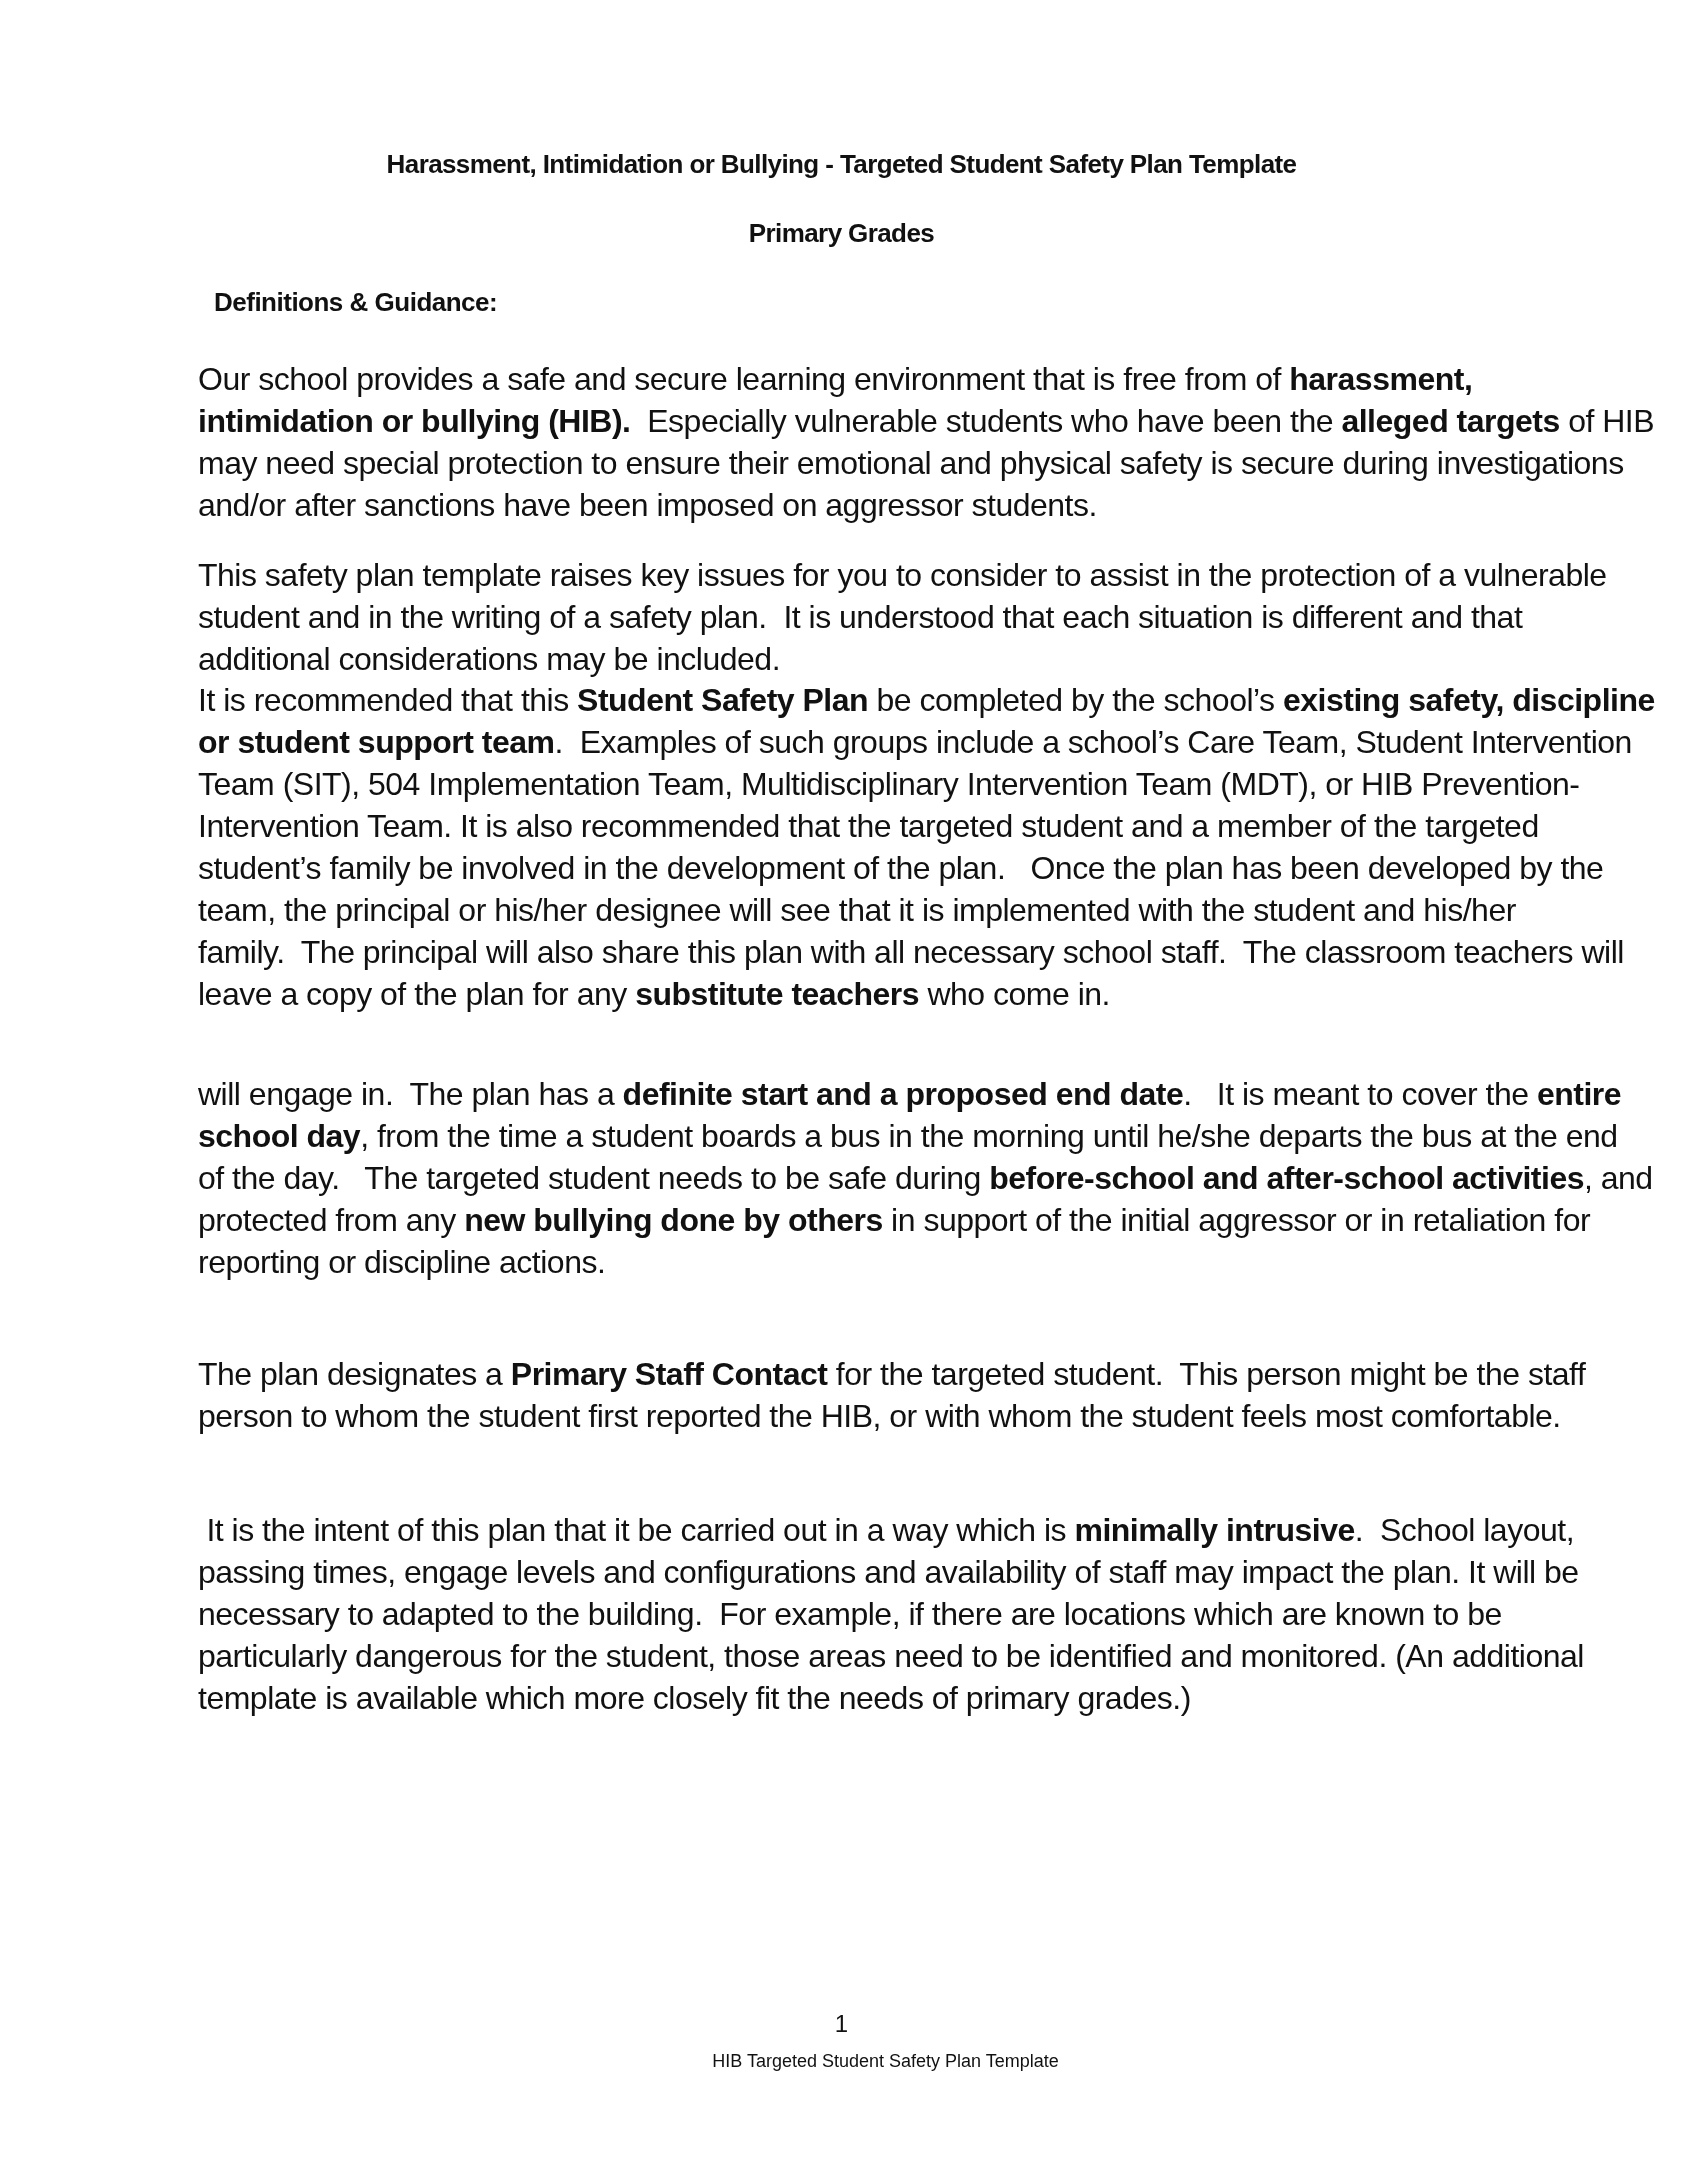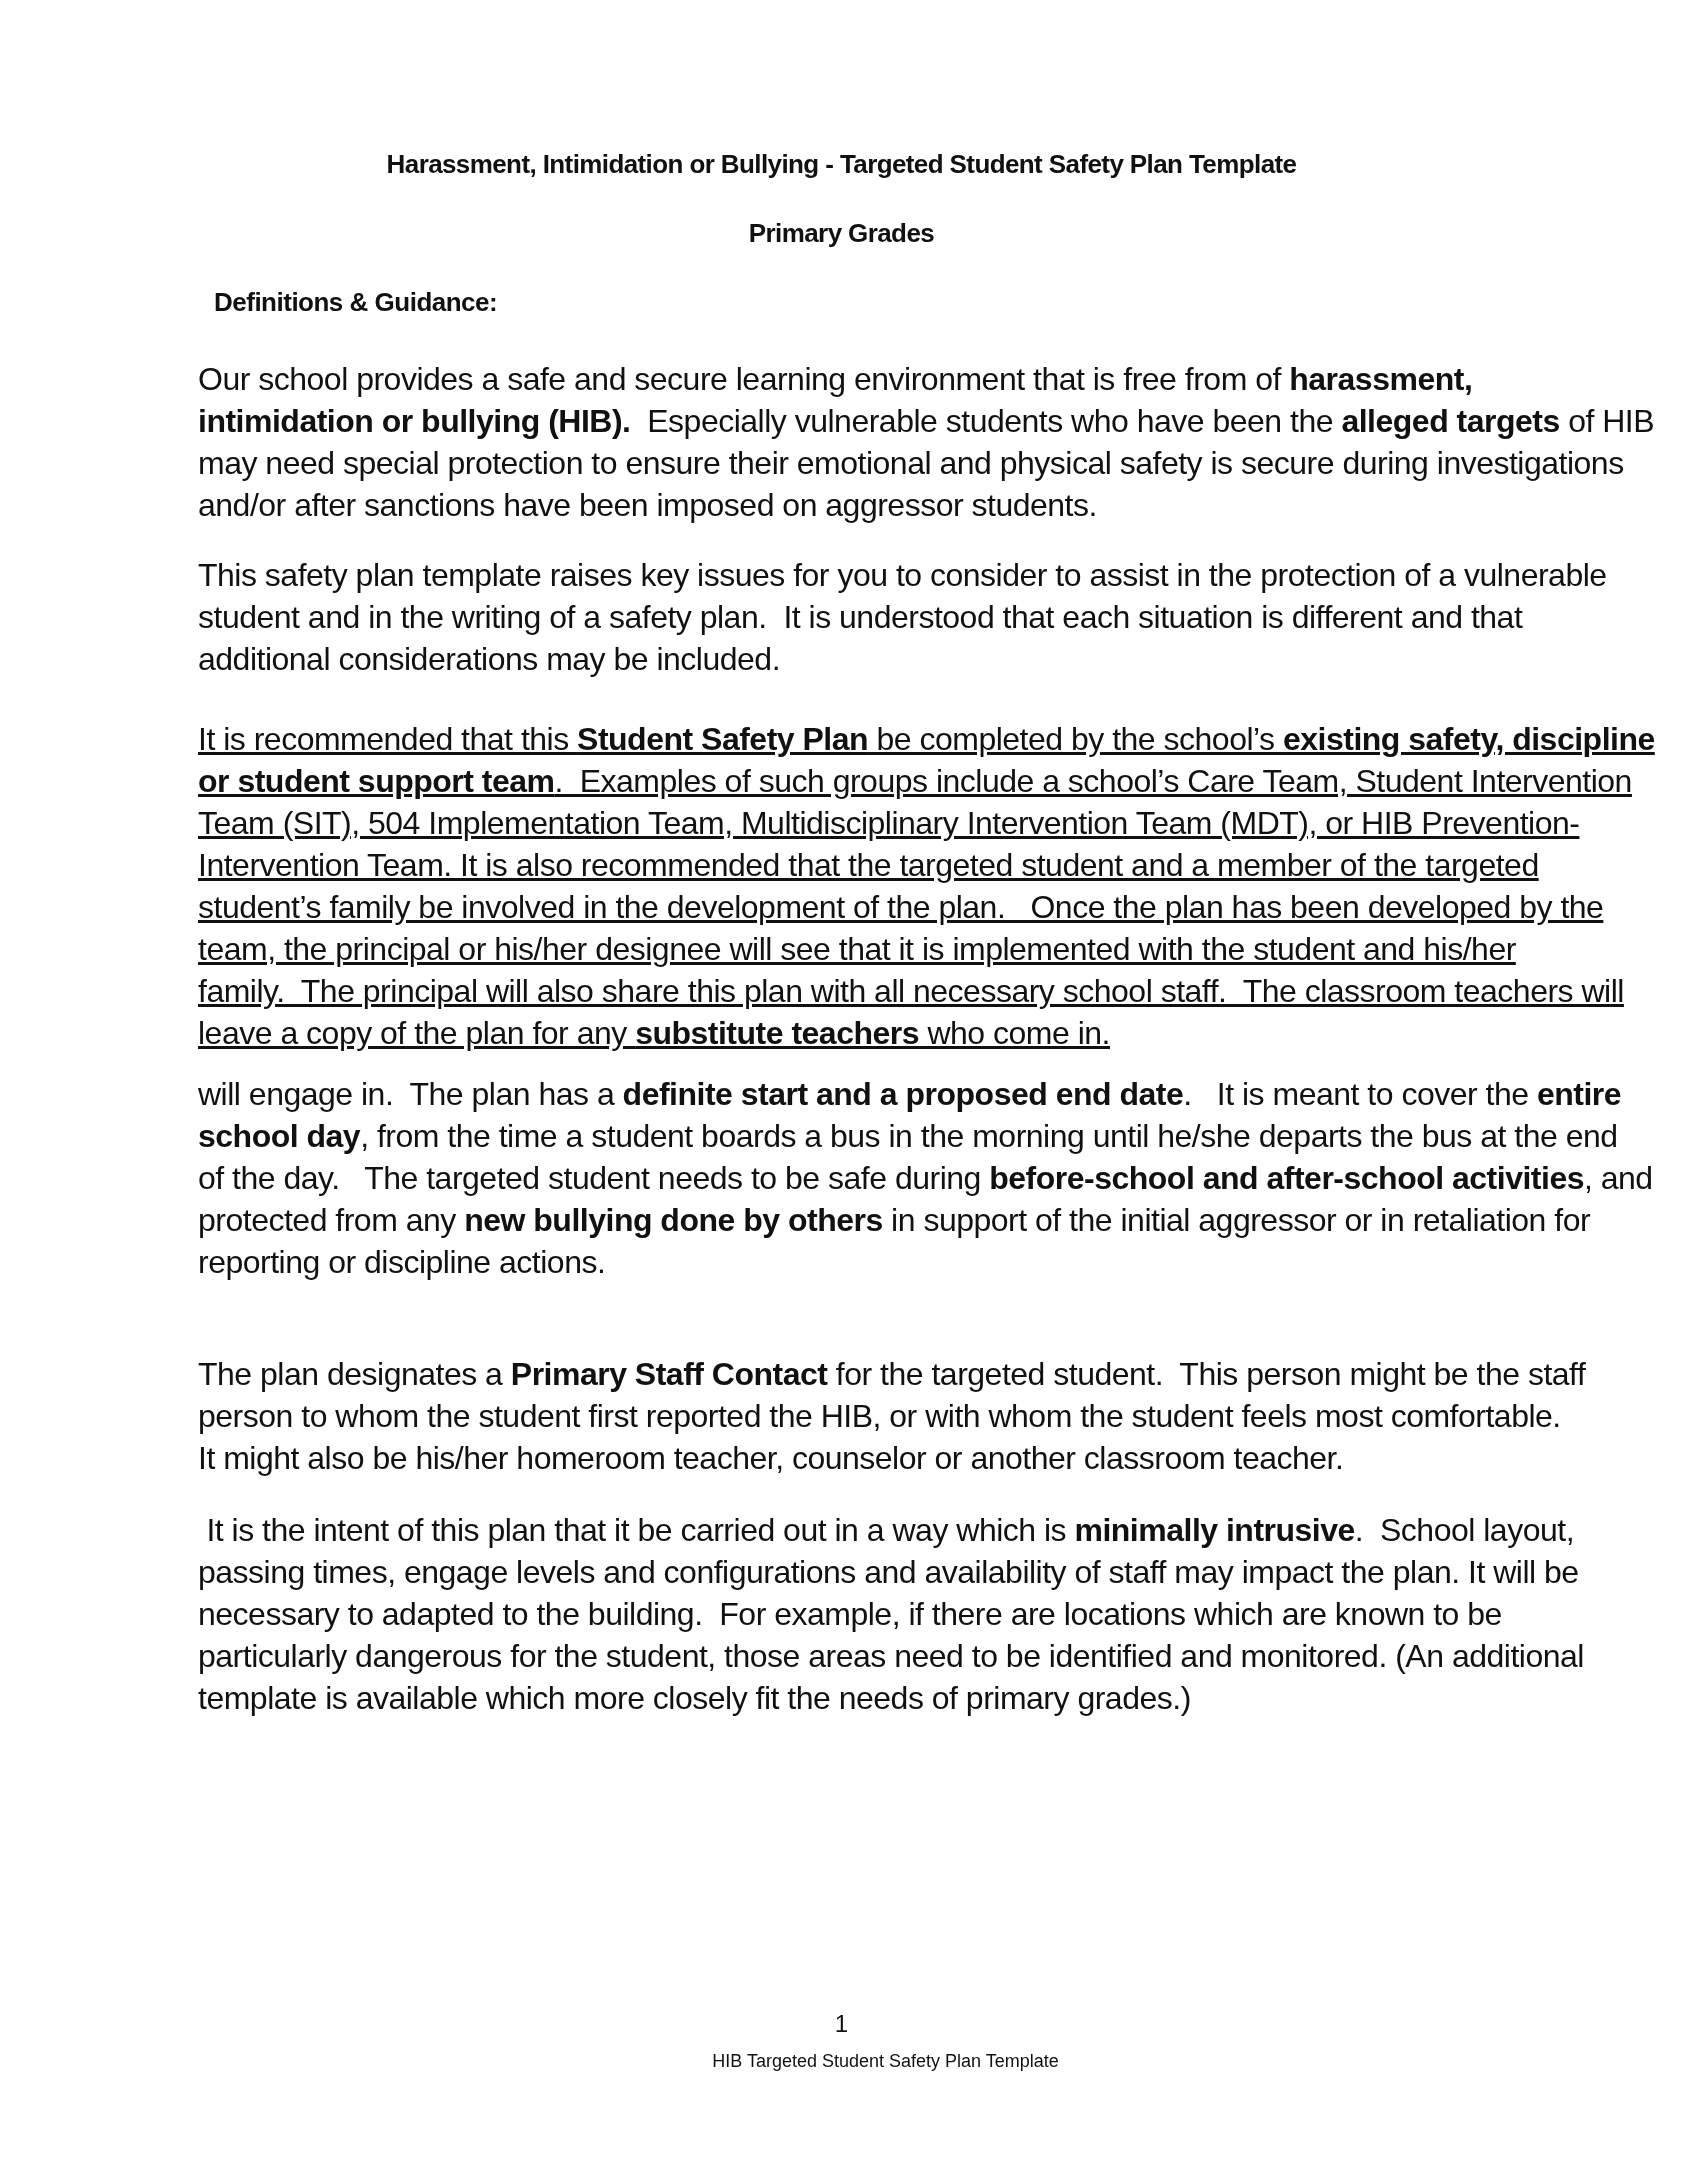--- a/index.html
+++ b/index.html
@@ -27,41 +27,40 @@
       <div class="line"><span>Our school provides a safe and secure learning environment that is free from of </span><b>harassment,</b></div>
       <div class="line"><b>intimidation or bullying (HIB).</b><span>&nbsp; Especially vulnerable students who have been the </span><b>alleged targets</b><span>&nbsp;of HIB</span></div>
       <div class="line"><span>may need special protection to ensure their emotional and physical safety is secure during investigations</span></div>
       <div class="line"><span>and/or after sanctions have been imposed on aggressor students.</span></div>
     </div>
   <div class="para" style="top:554px;">
       <div class="line"><span>This safety plan template raises key issues for you to consider to assist in the protection of a vulnerable</span></div>
       <div class="line"><span>student and in the writing of a safety plan.&nbsp; It is understood that each situation is different and that</span></div>
       <div class="line"><span>additional considerations may be included.</span></div>
     </div>
-  <div class="para" style="top:718px;text-decoration:underline;">
+  <div class="para" style="top:679px;">
       <div class="line"><span>It is recommended that this </span><b>Student Safety Plan</b><span>&nbsp;be completed by the school’s </span><b>existing safety, discipline</b></div>
       <div class="line"><b>or student support team</b><span>.&nbsp; Examples of such groups include a school’s Care Team, Student Intervention</span></div>
       <div class="line"><span>Team (SIT), 504 Implementation Team, Multidisciplinary Intervention Team (MDT), or HIB Prevention-</span></div>
       <div class="line"><span>Intervention Team. It is also recommended that the targeted student and a member of the targeted</span></div>
       <div class="line"><span>student’s family be involved in the development of the plan.&nbsp;&nbsp; Once the plan has been developed by the</span></div>
       <div class="line"><span>team, the principal or his/her designee will see that it is implemented with the student and his/her</span></div>
       <div class="line"><span>family.&nbsp; The principal will also share this plan with all necessary school staff.&nbsp; The classroom teachers will</span></div>
       <div class="line"><span>leave a copy of the plan for any </span><b>substitute teachers</b><span>&nbsp;who come in.</span></div>
     </div>
   <div class="para" style="top:1073px;">
       <div class="line"><span>will engage in.&nbsp; The plan has a </span><b>definite start and a proposed end date</b><span>.&nbsp;&nbsp; It is meant to cover the </span><b>entire</b></div>
       <div class="line"><b>school day</b><span>, from the time a student boards a bus in the morning until he/she departs the bus at the end</span></div>
       <div class="line"><span>of the day.&nbsp;&nbsp; The targeted student needs to be safe during </span><b>before-school and after-school activities</b><span>, and</span></div>
       <div class="line"><span>protected from any </span><b>new bullying done by others</b><span>&nbsp;in support of the initial aggressor or in retaliation for</span></div>
       <div class="line"><span>reporting or discipline actions.</span></div>
     </div>
   <div class="para" style="top:1353px;">
       <div class="line"><span>The plan designates a </span><b>Primary Staff Contact</b><span>&nbsp;for the targeted student.&nbsp; This person might be the staff</span></div>
       <div class="line"><span>person to whom the student first reported the HIB, or with whom the student feels most comfortable.</span></div>
-      <div class="line"><span>It might also be his/her homeroom teacher, counselor or another classroom teacher.</span></div>
     </div>
   <div class="para" style="top:1509px;">
       <div class="line"><span>&nbsp;It is the intent of this plan that it be carried out in a way which is </span><b>minimally intrusive</b><span>.&nbsp; School layout,</span></div>
       <div class="line"><span>passing times, engage levels and configurations and availability of staff may impact the plan. It will be</span></div>
       <div class="line"><span>necessary to adapted to the building.&nbsp; For example, if there are locations which are known to be</span></div>
       <div class="line"><span>particularly dangerous for the student, those areas need to be identified and monitored. (An additional</span></div>
       <div class="line"><span>template is available which more closely fit the needs of primary grades.)</span></div>
     </div>
 
   <div class="pagenum">1</div>

